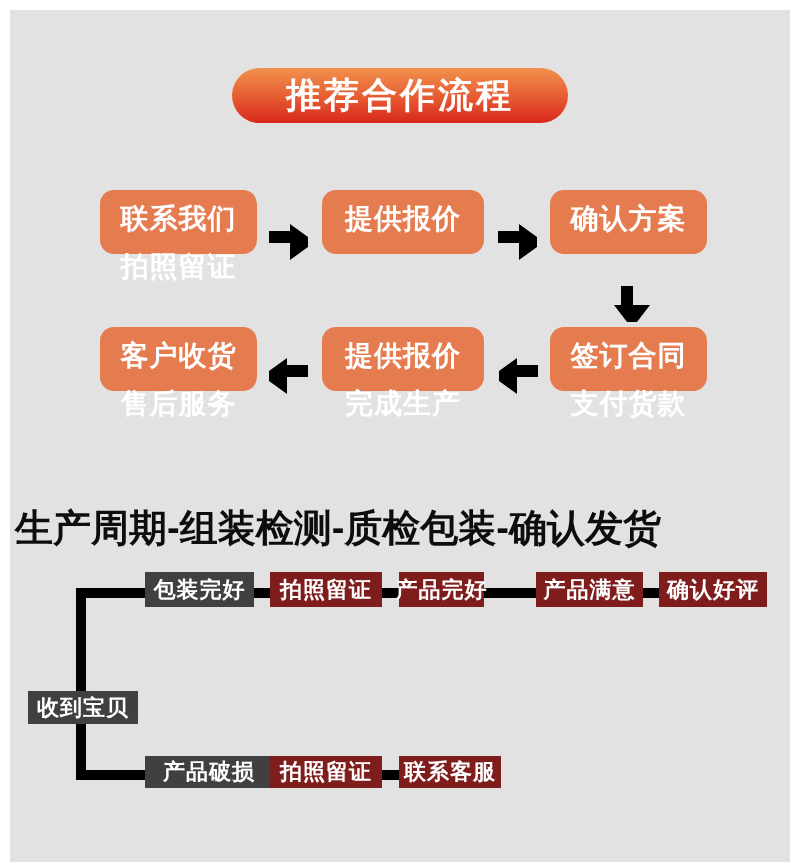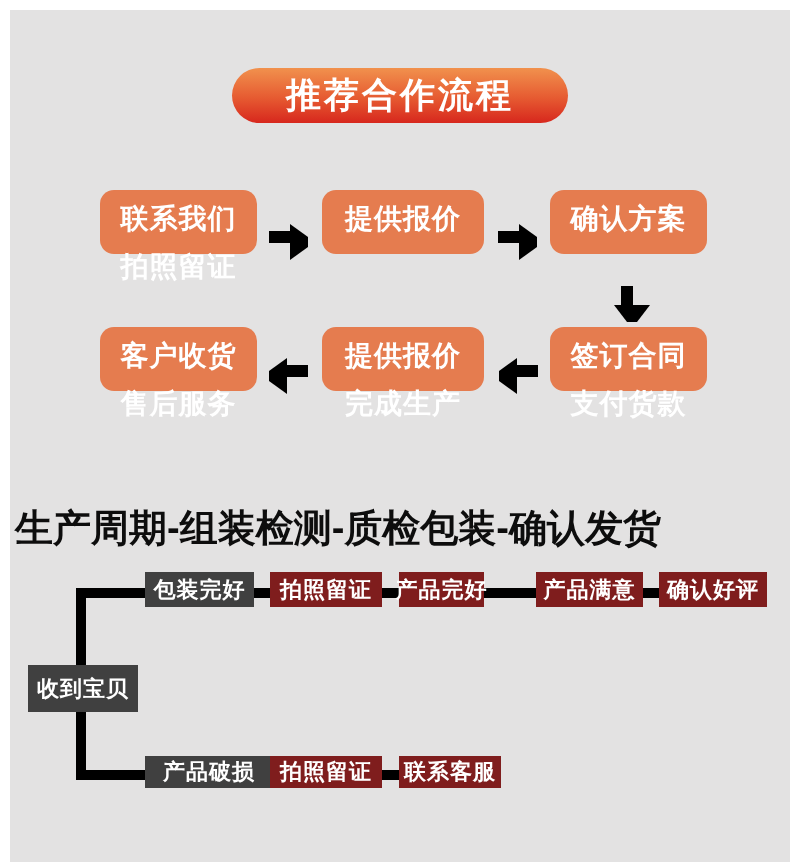--- a/index.html
+++ b/index.html
@@ -170,21 +170,21 @@
   <div class="node gray nrow-top" style="left:389px; width:85px;">
     <span>产品完好</span>
   </div>
   <div class="node gray nrow-top" style="left:526px; width:107px;">
     <span>产品满意</span>
   </div>
   <div class="node gray nrow-top" style="left:649px; width:108px;">
     <span>确认好评</span>
   </div>
 
-  <div class="node red" style="left:18px; top:655px; width:110px; height:47px;">
+  <div class="node red" style="left:18px; top:681px; width:110px; height:33px;">
     <span>收到宝贝</span>
   </div>
 
   <div class="node red nrow-bot" style="left:135px; width:128px;">
     <span>产品破损</span>
   </div>
   <div class="node gray nrow-bot" style="left:260px; width:112px;">
     <span>拍照留证</span>
   </div>
   <div class="node gray nrow-bot" style="left:389px; width:102px;">

